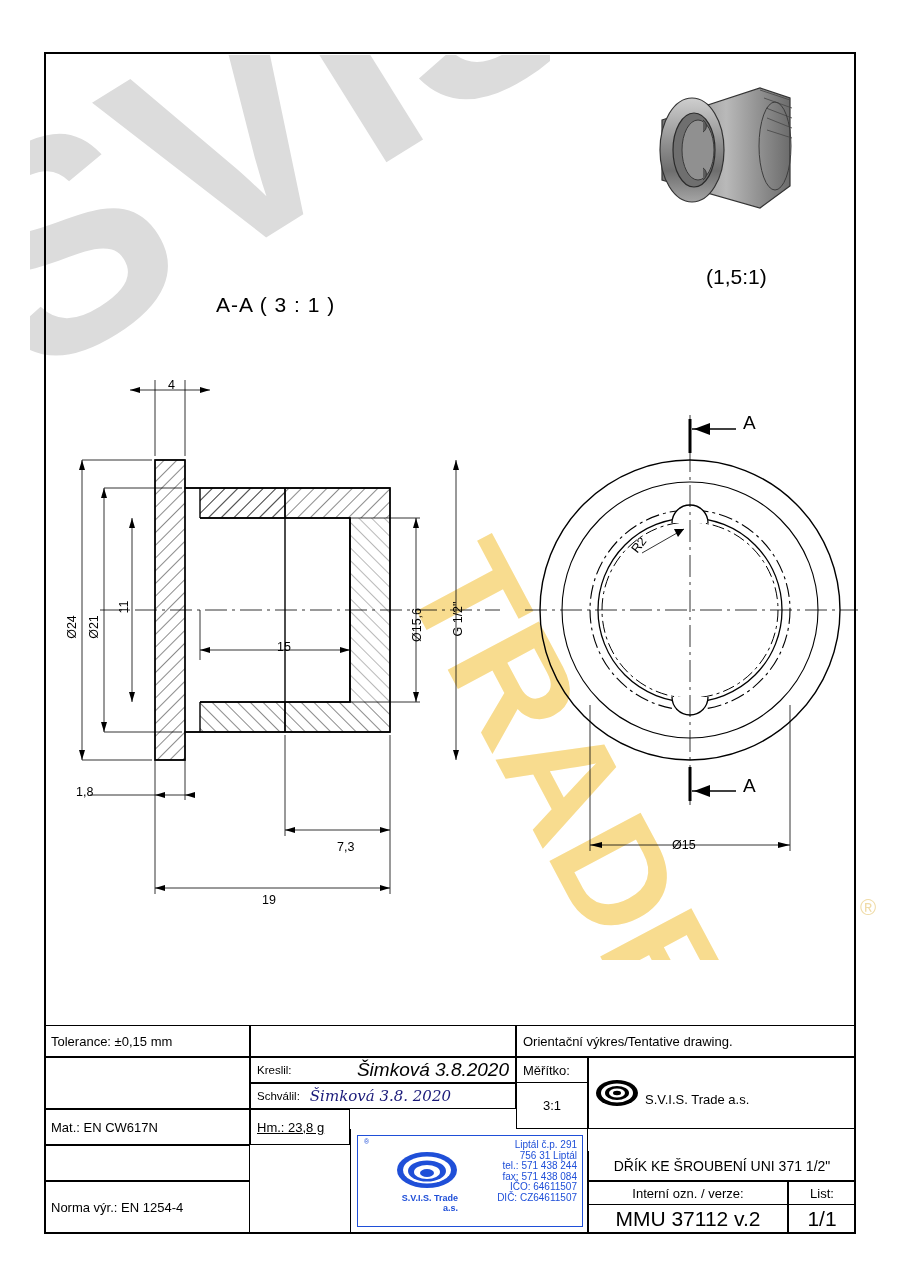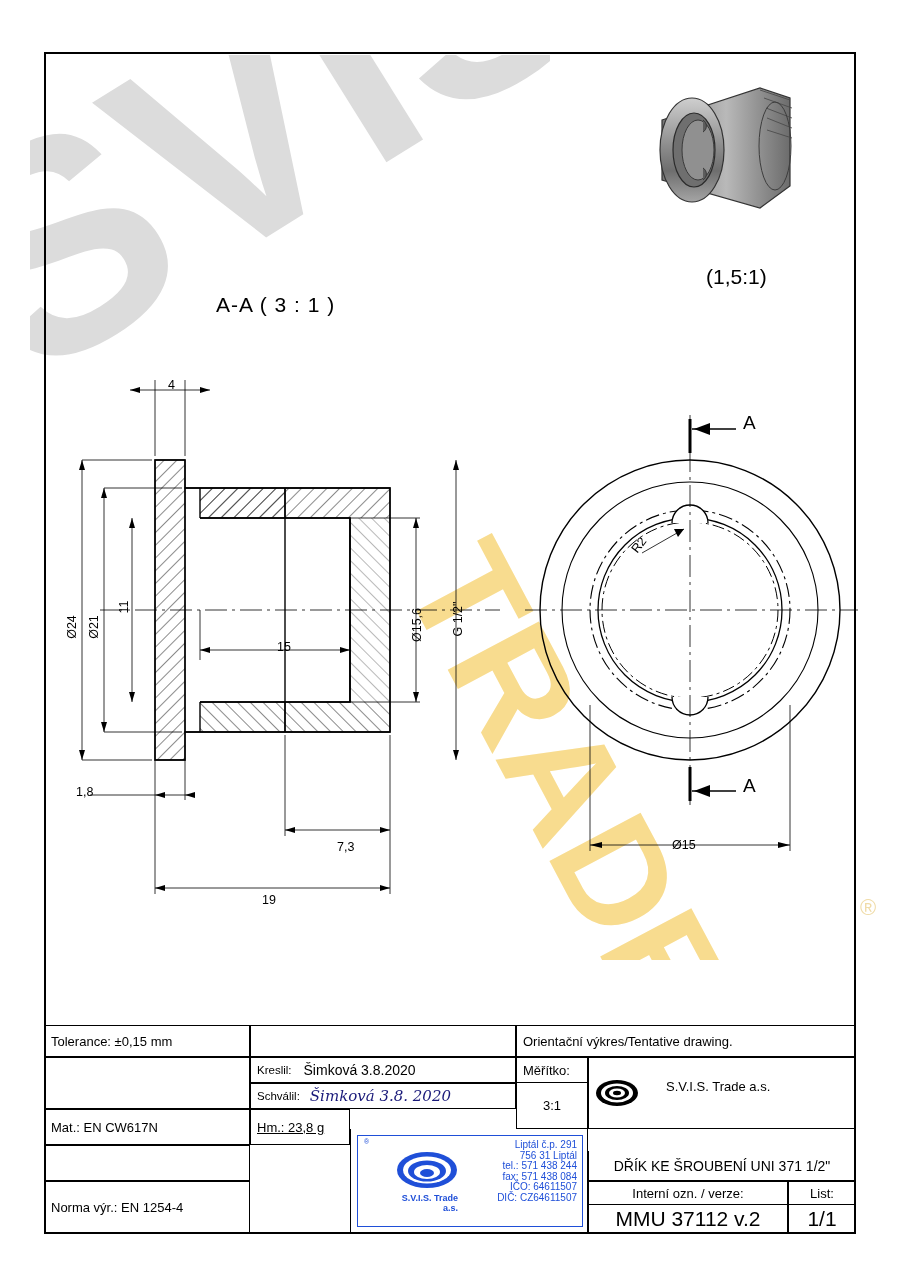--- a/index.html
+++ b/index.html
@@ -18,21 +18,21 @@
   .scale-iso{left:706px;top:265px;font-size:21px;}
   .dim{font-size:12.5px;}
   .arrowA{font-size:19px;}
 
   
   .tb{position:absolute;left:44px;top:1025px;width:812px;height:209px;box-sizing:border-box;}
   .tb div.cell{position:absolute;box-sizing:border-box;border:1px solid #000;font-size:13px;padding:3px 6px;display:flex;align-items:center;}
   .small{font-size:11.5px;}
   .big{font-size:22px;}
   .ctr{justify-content:center;}
-  .logo-badge{display:flex;align-items:flex-start;gap:27px;}
+  .logo-badge{display:flex;align-items:flex-end;gap:6px;}
 
   
   .stamp{position:absolute;border:1.6px solid #1f4fd8;box-sizing:border-box;color:#1f4fd8;background:#fff;}
   .stamp .st-left{position:absolute;left:4px;top:6px;width:96px;text-align:right;}
   .stamp .st-right{position:absolute;right:5px;top:4px;text-align:right;font-size:10px;line-height:10.5px;}
   .stamp .st-mark{position:absolute;left:6px;top:2px;font-size:7px;}
   .st-name{font-size:9px;font-weight:bold;line-height:10px;}
   .signature{font-family:"DejaVu Serif",serif;font-style:italic;font-size:15px;color:#1a1a7a;}
 </style>
 </head>
@@ -250,23 +250,23 @@
 
     <div class="cell" style="left:0;top:0;width:206px;height:32px;">Tolerance: ±0,15 mm</div>
     <div class="cell" style="left:206px;top:0;width:266px;height:32px;"></div>
     <div class="cell small" style="left:472px;top:0;width:340px;height:32px;">Orientační výkres/Tentative drawing.</div>
 
     <div class="cell" style="left:0;top:32px;width:206px;height:52px;"></div>
     <div class="cell" style="left:0;top:84px;width:206px;height:36px;">Mat.: EN CW617N</div>
     <div class="cell" style="left:0;top:120px;width:206px;height:36px;"></div>
     <div class="cell" style="left:0;top:156px;width:206px;height:53px;">Norma výr.: EN 1254-4</div>
 
-    <div class="cell" style="left:206px;top:32px;width:266px;height:26px;">
+    <div class="cell" style="left:206px;top:32px;width:266px;height:26px;justify-content:space-between;">
       <span class="small">Kreslil:</span>
-      <span style="font-size:14px;margin-left:12px;">Šimková 3.8.2020</span>
+      <span style="font-size:19px;margin-left:12px;font-style:italic;">Šimková 3.8.2020</span>
     </div>
     <div class="cell" style="left:206px;top:58px;width:266px;height:26px;">
       <span class="small">Schválil:</span>
       <span class="signature" style="margin-left:10px;">Šimková 3.8. 2020</span>
     </div>
     <div class="cell" style="left:206px;top:84px;width:100px;height:36px;text-decoration:underline;">Hm.: 23,8 g</div>
 
     <div class="cell small" style="left:472px;top:32px;width:72px;height:26px;">Měřítko:</div>
     <div class="cell big ctr" style="left:472px;top:58px;width:72px;height:46px;border-top:none;">3:1</div>
 

